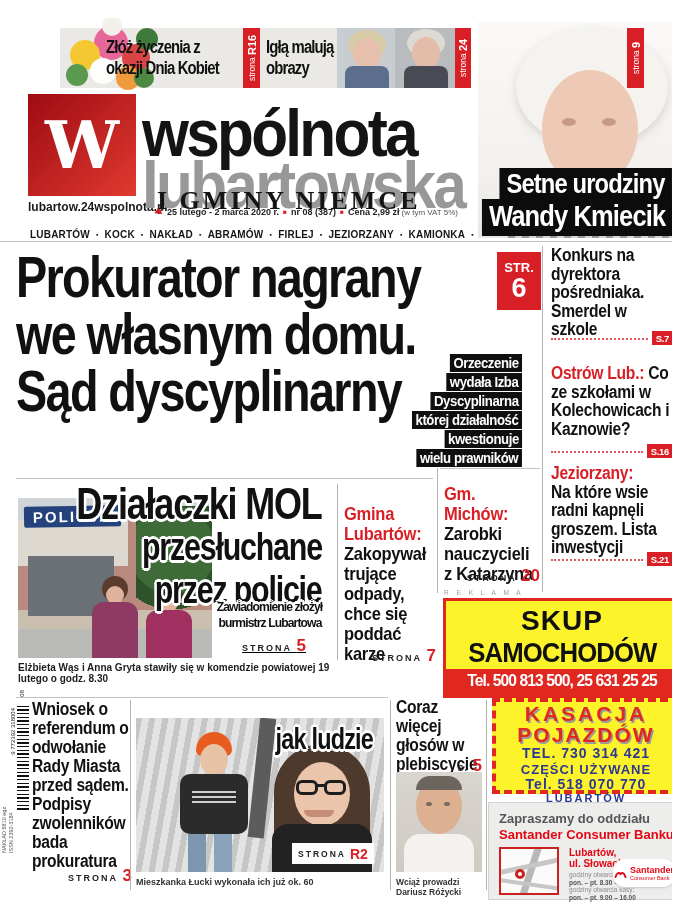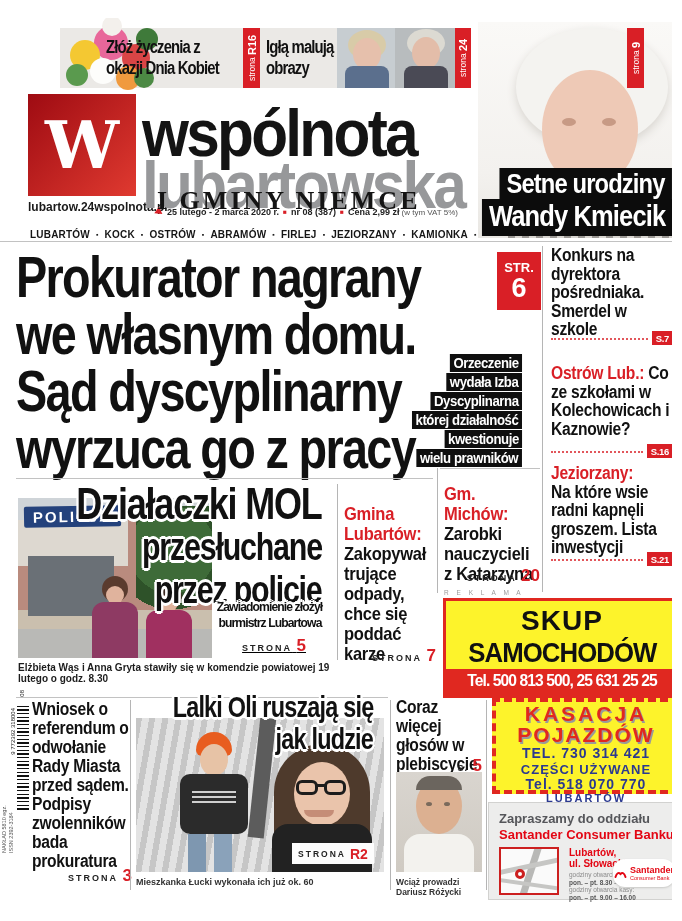--- a/index.html
+++ b/index.html
@@ -117,28 +117,27 @@
   </div>
 
   <div class="abs" style="right:0;top:168px;z-index:4;text-align:left;">
     <span class="sxr" style="background:#0c0c0c;color:#fff;font-size:27px;padding:1px 8px 3px 8px;transform:scaleX(.88);">Setne urodziny</span>
   </div>
   <div class="abs" style="right:0;top:199px;z-index:4;text-align:right;">
     <span class="sxr" style="background:#0c0c0c;color:#fff;font-size:29px;padding:1px 8px 3px 8px;transform:scaleX(.88);">Wandy Kmiecik</span>
   </div>
 
   <div class="abs" style="left:30px;top:224px;width:640px;white-space:nowrap;z-index:2;">
-    <span class="navitem">LUBARTÓW</span><span class="navitem">KOCK</span><span class="navitem">OSTRÓW</span><span class="navitem">ABRAMÓW</span><span class="navitem">FIRLEJ</span><span class="navitem">JEZIORZANY</span><span class="navitem">KAMIONKA</span><span class="navitem">MICHÓW</span><span class="navitem">NIEDŹWIADA</span>
+    <span class="navitem">LUBARTÓW</span><span class="navitem">KOCK</span><span class="navitem">NAKŁAD</span><span class="navitem">ABRAMÓW</span><span class="navitem">FIRLEJ</span><span class="navitem">JEZIORZANY</span><span class="navitem">KAMIONKA</span><span class="navitem">MICHÓW</span><span class="navitem">NIEDŹWIADA</span>
   </div>
   <div class="abs hline" style="left:0;top:241px;width:682px;"></div>
 
   <div class="abs" style="left:16px;top:244px;"><span class="sx" style="font-size:57px;letter-spacing:-2px;transform:scaleX(.82);">Prokurator nagrany</span></div>
   <div class="abs" style="left:16px;top:301px;"><span class="sx" style="font-size:57px;letter-spacing:-2px;transform:scaleX(.82);">we własnym domu.</span></div>
   <div class="abs" style="left:16px;top:358px;"><span class="sx" style="font-size:57px;letter-spacing:-2px;transform:scaleX(.82);">Sąd dyscyplinarny</span></div>
-  <div class="abs" style="left:16px;top:415px;"><span class="sx" style="font-size:57px;letter-spacing:-2px;transform:scaleX(.82);">wyrzuca go z pracy</span></div>
 
   <div class="abs" style="left:497px;top:252px;width:44px;height:58px;background:#d91f26;color:#fff;text-align:center;font-weight:bold;padding-top:8px;">
     <div style="font-size:13px;">STR.</div>
     <div style="font-size:27px;line-height:26px;">6</div>
   </div>
 
   <div class="abs" style="right:150px;top:354px;width:240px;">
     <div class="inset-line"><span>Orzeczenie</span></div>
     <div class="inset-line"><span>wydała Izba</span></div>
     <div class="inset-line"><span>Dyscyplinarna</span></div>
@@ -270,21 +269,20 @@
       <span style="position:absolute;left:21px;top:4px;width:8px;height:3px;background:#1c1c1c;"></span>
     </div>
     <div class="abs" style="left:168px;top:92px;width:30px;height:7px;border-radius:0 0 12px 12px;background:#c58d77;"></div>
     <div class="abs" style="left:136px;top:106px;width:100px;height:48px;border-radius:16px 16px 0 0;background:#222;"></div>
 
     <div class="abs" style="left:156px;top:125px;width:82px;height:21px;background:#fdfdfd;display:flex;align-items:center;justify-content:center;gap:4px;">
       <span class="pg" style="font-size:8.5px;">STRONA</span>
         <span class="pgn" style="font-size:14px;">R2</span>
     </div>
   </div>
-  <div class="abs" style="right:299px;top:690px;z-index:2;"><span class="sxr halo" style="font-size:30px;letter-spacing:-1px;transform:scaleX(.78);">Lalki Oli ruszają się</span></div>
   <div class="abs" style="right:299px;top:722px;z-index:2;"><span class="sxr halo" style="font-size:30px;letter-spacing:-1px;transform:scaleX(.78);">jak ludzie</span></div>
   <div class="abs cap" style="left:136px;top:877px;width:248px;font-size:9px;color:#333;">Mieszkanka Łucki wykonała ich już ok. 60</div>
   <div class="abs vline" style="left:390px;top:700px;height:190px;"></div>
 
   <div class="abs" style="left:396px;top:698px;width:86px;">
     <p class="sqz" style="font-size:17.5px;line-height:19px;width:112%;transform:scaleX(.893);">Coraz więcej głosów w plebiscycie</p>
   </div>
   <div class="abs" style="left:396px;top:756px;width:86px;text-align:right;">
     <span class="pg" style="letter-spacing:1px;">S.</span> <span class="pgn">5</span>
   </div>

